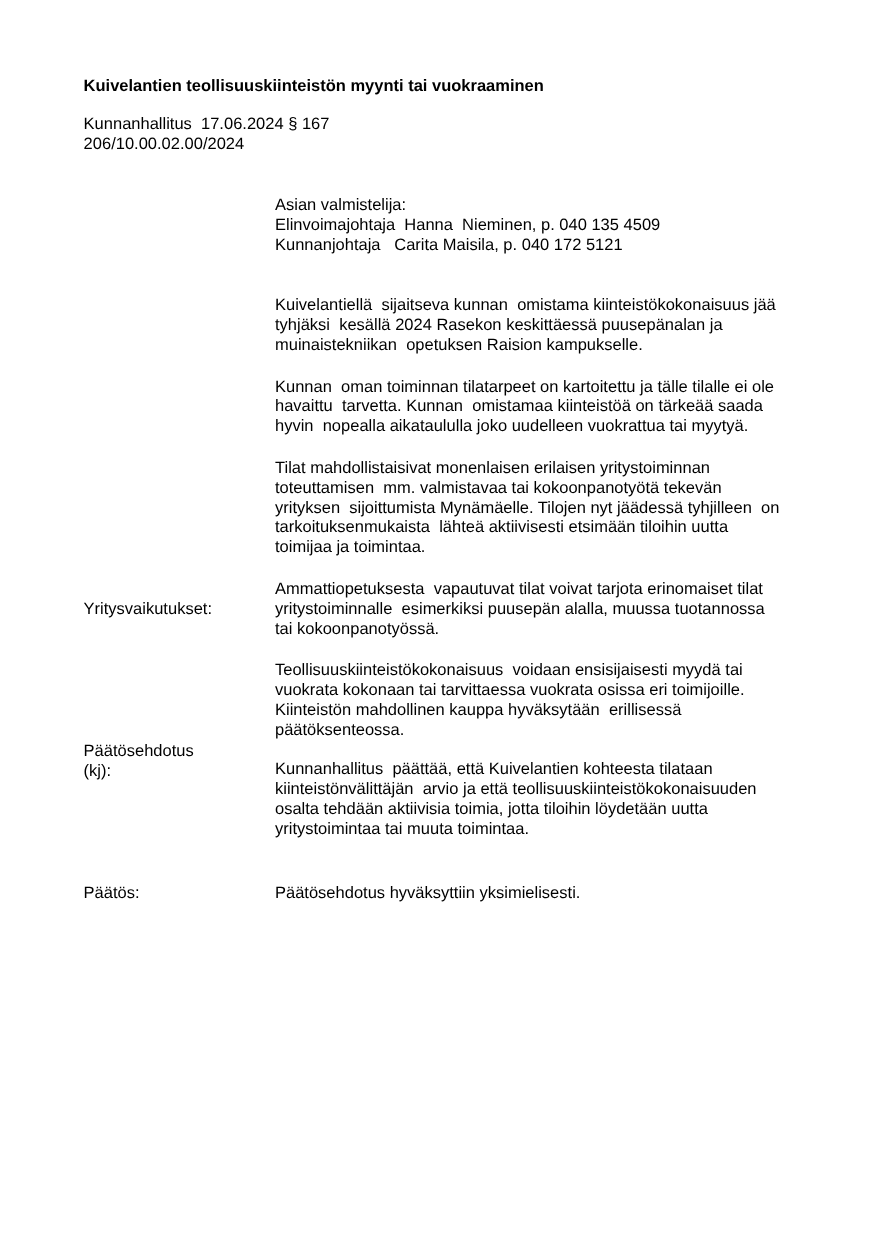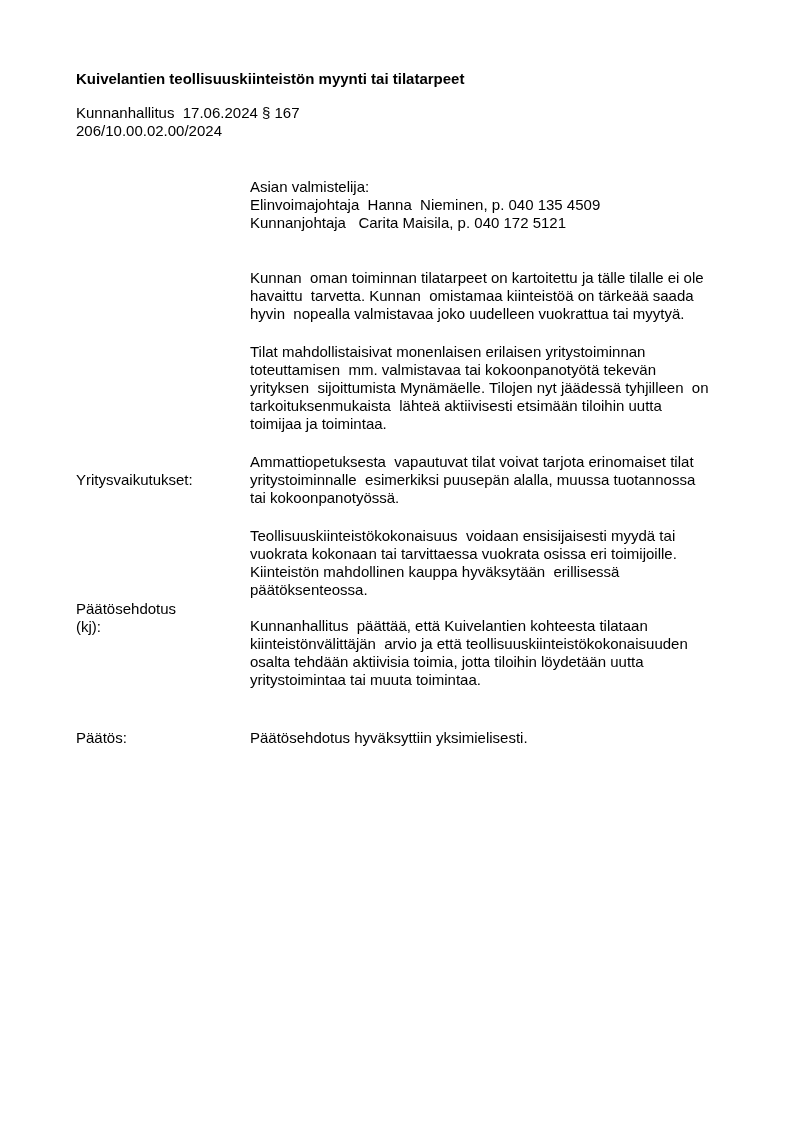--- a/index.html
+++ b/index.html
@@ -34,36 +34,39 @@
   .mb20 { margin-bottom: 20px; }
   .mb37 { margin-bottom: 37px; }
   .offset-one-line { margin-top: 18px; }
 </style>
 </head>
 <body>
 
 <div class="page">
   <div class="doc">
 
-    <div class="title t">Kuivelantien teollisuuskiinteistön myynti tai tilatarpeet</div>
+    <div class="title t">Kuivelantien teollisuuskiinteistön myynti tai vuokraaminen</div>
 
     <div class="header-block">
       <div class="t">Kunnanhallitus  17.06.2024 § 167</div>
       <div class="t">206/10.00.02.00/2024</div>
     </div>
 
     <div class="indent t mb37">Asian valmistelija:
 Elinvoimajohtaja  Hanna  Nieminen, p. 040 135 4509
 Kunnanjohtaja   Carita Maisila, p. 040 172 5121</div>
 
+    <div class="indent t mb20">Kuivelantiellä  sijaitseva kunnan  omistama kiinteistökokonaisuus jää
+tyhjäksi  kesällä 2024 Rasekon keskittäessä puusepänalan ja
+muinaistekniikan  opetuksen Raision kampukselle.</div>
 
 
     <div class="indent t mb20">Kunnan  oman toiminnan tilatarpeet on kartoitettu ja tälle tilalle ei ole
 havaittu  tarvetta. Kunnan  omistamaa kiinteistöä on tärkeää saada
-hyvin  nopealla valmistavaa joko uudelleen vuokrattua tai myytyä.</div>
+hyvin  nopealla aikataululla joko uudelleen vuokrattua tai myytyä.</div>
 
     <div class="indent t mb20">Tilat mahdollistaisivat monenlaisen erilaisen yritystoiminnan
 toteuttamisen  mm. valmistavaa tai kokoonpanotyötä tekevän
 yrityksen  sijoittumista Mynämäelle. Tilojen nyt jäädessä tyhjilleen  on
 tarkoituksenmukaista  lähteä aktiivisesti etsimään tiloihin uutta
 toimijaa ja toimintaa.</div>
 
     <div class="row mb20">
       <div class="label-col t">Yritysvaikutukset:</div>
       <div class="content-col t">Ammattiopetuksesta  vapautuvat tilat voivat tarjota erinomaiset tilat

